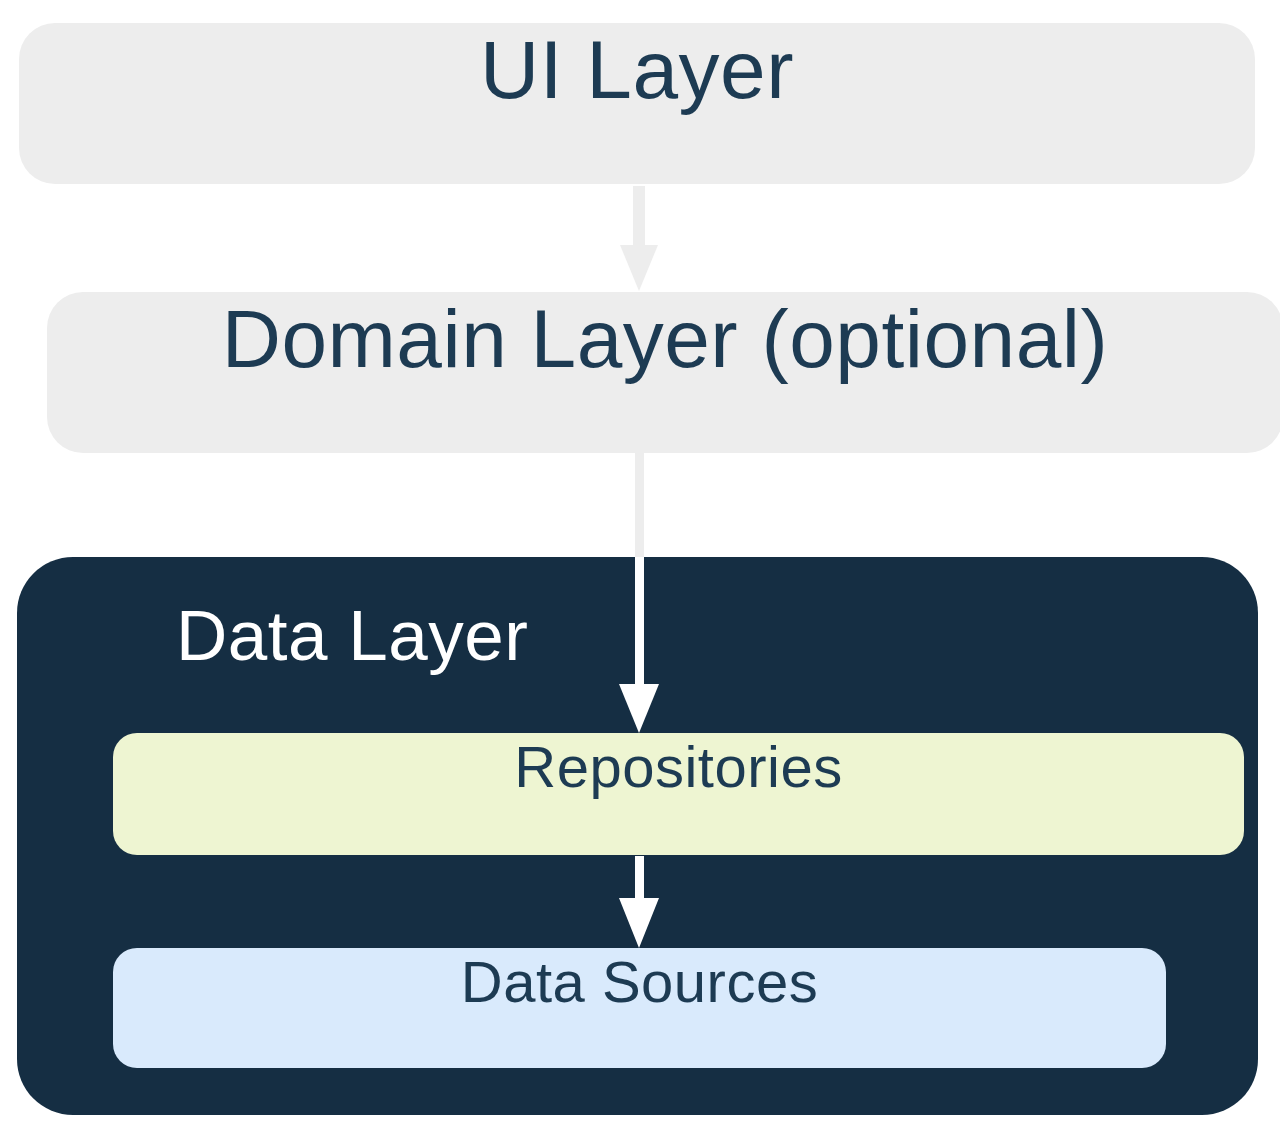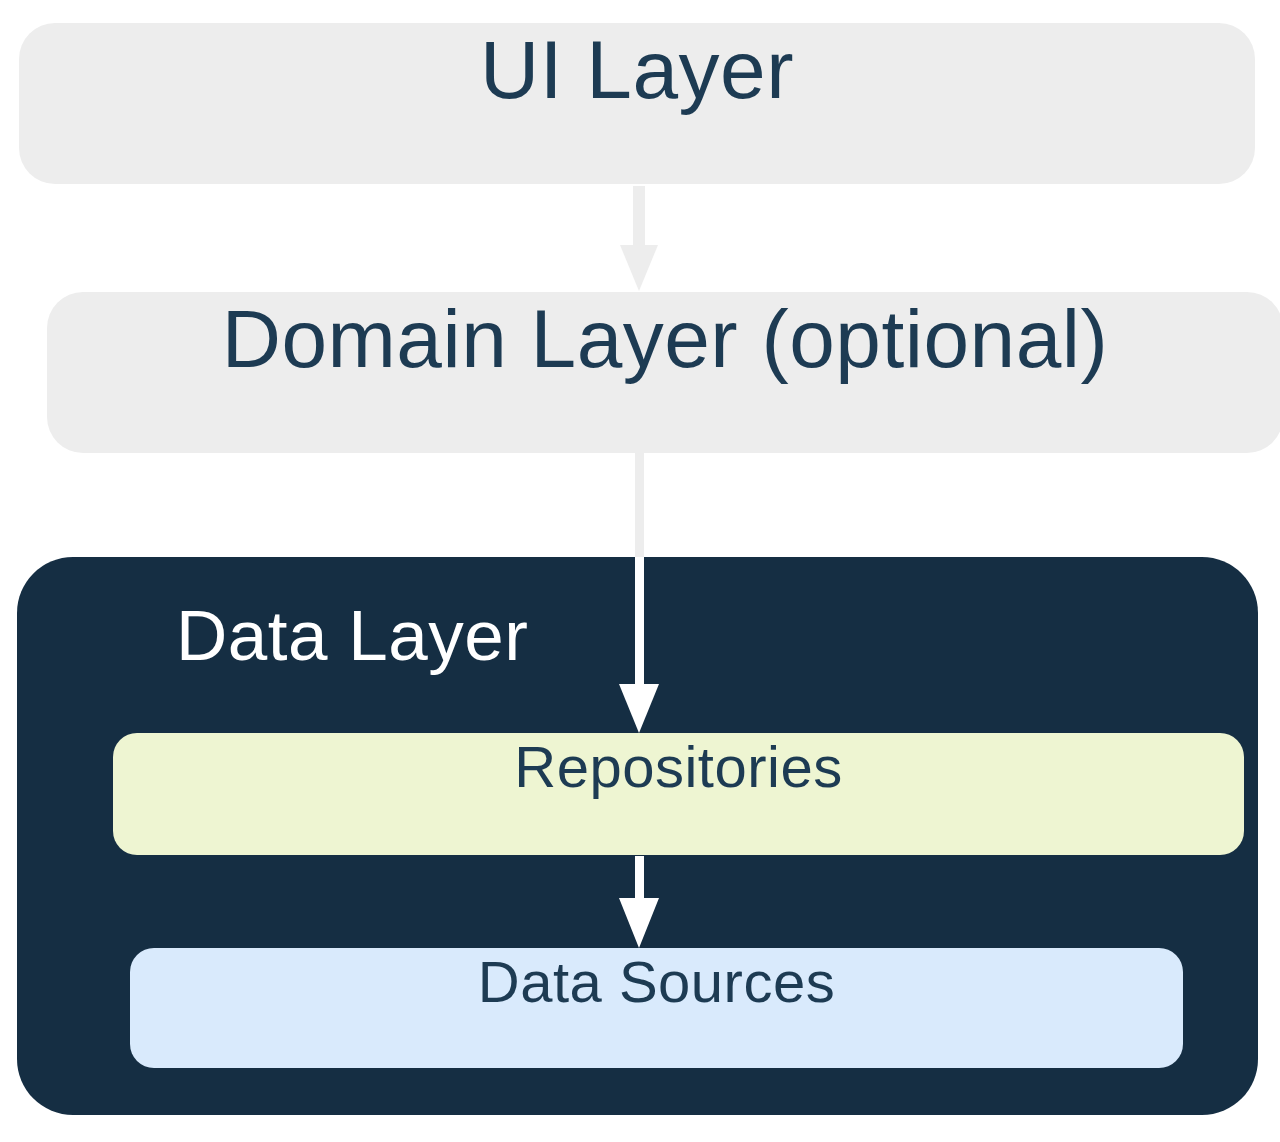--- a/index.html
+++ b/index.html
@@ -58,21 +58,21 @@
     letter-spacing: 0.5px;
     margin-left: 46px;
   }
 
   .repositories {
     left: 113px; top: 733px; width: 1131px; height: 122px;
     background: var(--green-box);
     border-radius: 24px;
   }
   .data-sources {
-    left: 130px; top: 948px; width: 1053px; height: 120px;
+    left: 113px; top: 948px; width: 1053px; height: 120px;
     background: var(--blue-box);
     border-radius: 24px;
   }
 
   .arrow-stem { position: absolute; }
   .arrow-head {
     position: absolute;
     width: 0; height: 0;
     border-left: 20px solid transparent;
     border-right: 20px solid transparent;

